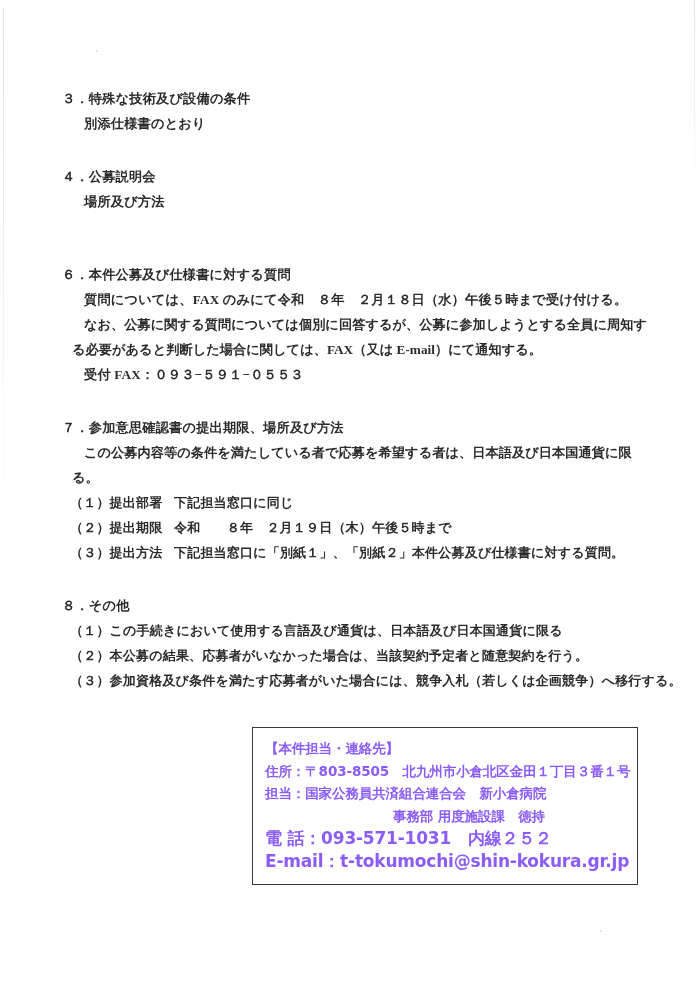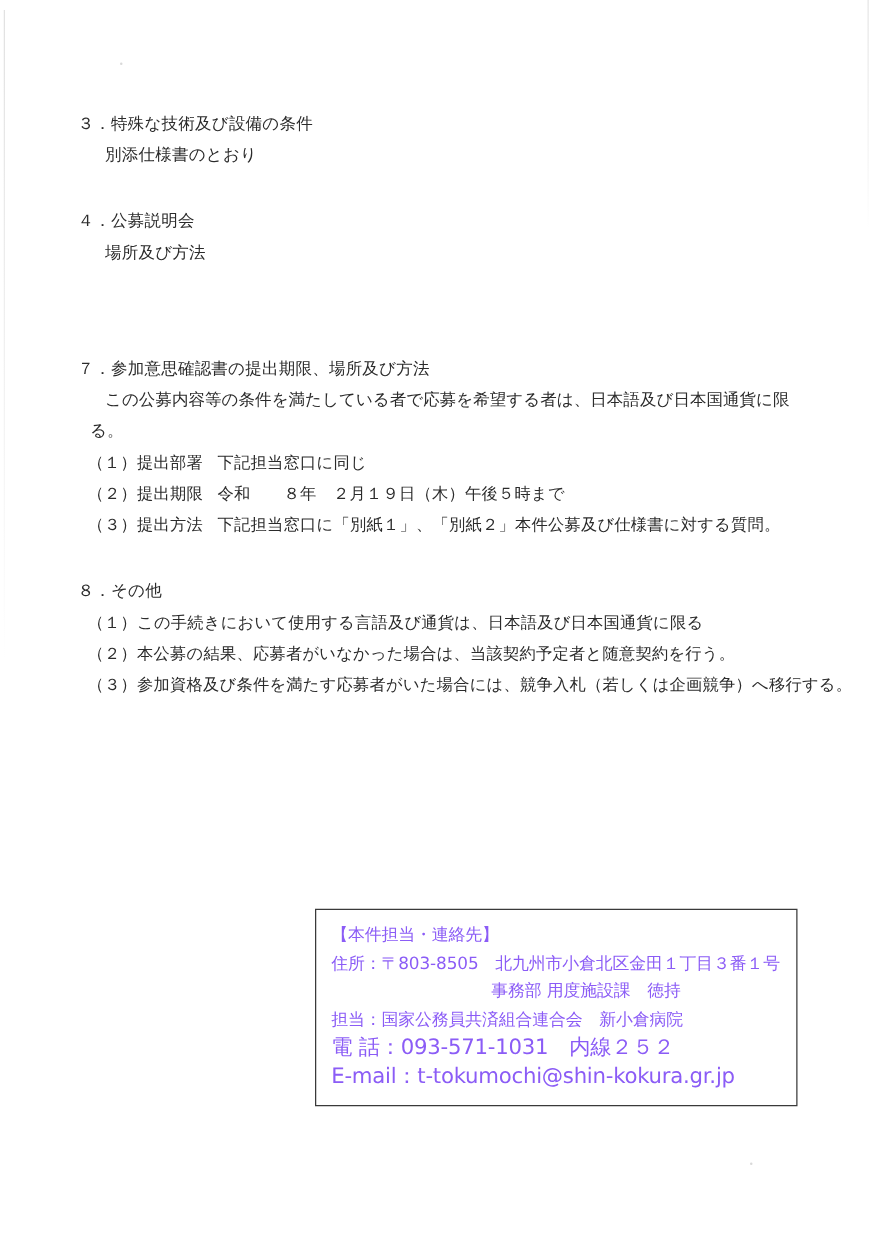--- a/index.html
+++ b/index.html
@@ -36,21 +36,21 @@
     position: absolute;
     width: 2px; height: 2px;
     background: #cfcfcf;
     border-radius: 50%;
     opacity: .8;
   }
 
   .page {
     position: absolute;
     left: 0; top: 0;
-    width: 700px; height: 990px;
+    width: 700px; height: 990px; font-weight: bold;
   }
 
   
   .doc {
     position: absolute;
     left: 62px;
     top: 86px;
     width: 592px;
   }
 
@@ -157,20 +157,26 @@
     <div class="section">
       <div class="sec-head">４．公募説明会</div>
       <div class="sec-body">場所及び方法</div>
     </div>
 
     <div class="gap-md"></div>
 
 
     <div class="gap-md"></div>
 
+    <div class="section">
+      <div class="sec-head">６．本件公募及び仕様書に対する質問</div>
+      <div class="para">質問については、FAX のみにて令和　８年　２月１８日（水）午後５時まで受け付ける。</div>
+      <div class="para-wrap">なお、公募に関する質問については個別に回答するが、公募に参加しようとする全員に周知する必要があると判断した場合に関しては、FAX（又は E-mail）にて通知する。</div>
+      <div class="para">受付 FAX：０９３−５９１−０５５３</div>
+    </div>
 
     <div class="gap-md"></div>
 
     <div class="section">
       <div class="sec-head">７．参加意思確認書の提出期限、場所及び方法</div>
       <div class="para-wrap">この公募内容等の条件を満たしている者で応募を希望する者は、日本語及び日本国通貨に限る。</div>
       <div class="item-line"><span class="item-label">（１）提出部署</span><span>下記担当窓口に同じ</span></div>
       <div class="item-line"><span class="item-label">（２）提出期限</span><span>令和　　８年　２月１９日（木）午後５時まで</span></div>
       <div class="item-line"><span class="item-label">（３）提出方法</span><span>下記担当窓口に「別紙１」、「別紙２」本件公募及び仕様書に対する質問。</span></div>
     </div>
@@ -182,19 +188,19 @@
       <div class="item-line">（１）この手続きにおいて使用する言語及び通貨は、日本語及び日本国通貨に限る</div>
       <div class="item-line">（２）本公募の結果、応募者がいなかった場合は、当該契約予定者と随意契約を行う。</div>
       <div class="item-line">（３）参加資格及び条件を満たす応募者がいた場合には、競争入札（若しくは企画競争）へ移行する。</div>
     </div>
 
   </div>
 
   <div class="contact-box">
     <div class="contact-line">【本件担当・連絡先】</div>
     <div class="contact-line">住所：〒803-8505　北九州市小倉北区金田１丁目３番１号</div>
+    <div class="contact-line">担当：国家公務員共済組合連合会　新小倉病院</div>
     <div class="contact-line indented">事務部 用度施設課　徳持</div>
-    <div class="contact-line">担当：国家公務員共済組合連合会　新小倉病院</div>
     <div class="contact-line latin">電 話：093-571-1031　内線２５２</div>
     <div class="contact-line latin">E-mail：t-tokumochi@shin-kokura.gr.jp</div>
   </div>
 
 </div>
 
 </body></html>

